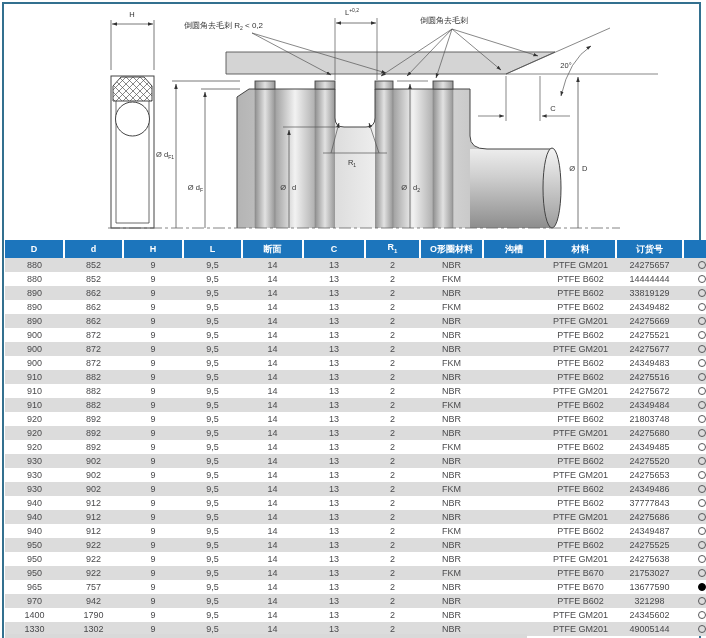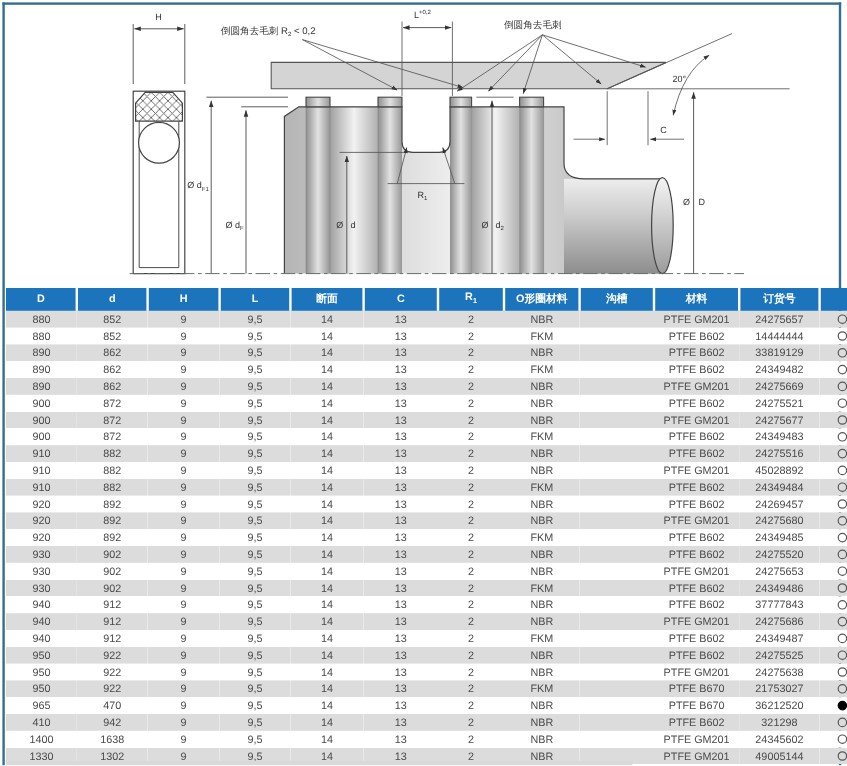--- a/index.html
+++ b/index.html
@@ -333,21 +333,21 @@
             <td class="c0">910</td>
             <td class="c1">882</td>
             <td class="c2">9</td>
             <td class="c3">9,5</td>
             <td class="c4">14</td>
             <td class="c5">13</td>
             <td class="c6">2</td>
             <td class="c7">NBR</td>
             <td class="c8"></td>
             <td class="c9">PTFE GM201</td>
-            <td class="c10">45028892</td>
+            <td class="c10">24275672</td>
             <td class="c11"><span class="circ"></span></td>
           </tr>
           <tr>
             <td class="c0">910</td>
             <td class="c1">882</td>
             <td class="c2">9</td>
             <td class="c3">9,5</td>
             <td class="c4">14</td>
             <td class="c5">13</td>
             <td class="c6">2</td>
@@ -361,21 +361,21 @@
             <td class="c0">920</td>
             <td class="c1">892</td>
             <td class="c2">9</td>
             <td class="c3">9,5</td>
             <td class="c4">14</td>
             <td class="c5">13</td>
             <td class="c6">2</td>
             <td class="c7">NBR</td>
             <td class="c8"></td>
             <td class="c9">PTFE B602</td>
-            <td class="c10">24269457</td>
+            <td class="c10">21803748</td>
             <td class="c11"><span class="circ"></span></td>
           </tr>
           <tr>
             <td class="c0">920</td>
             <td class="c1">892</td>
             <td class="c2">9</td>
             <td class="c3">9,5</td>
             <td class="c4">14</td>
             <td class="c5">13</td>
             <td class="c6">2</td>
@@ -520,49 +520,49 @@
             <td class="c5">13</td>
             <td class="c6">2</td>
             <td class="c7">FKM</td>
             <td class="c8"></td>
             <td class="c9">PTFE B670</td>
             <td class="c10">21753027</td>
             <td class="c11"><span class="circ"></span></td>
           </tr>
           <tr>
             <td class="c0">965</td>
-            <td class="c1">470</td>
+            <td class="c1">757</td>
             <td class="c2">9</td>
             <td class="c3">9,5</td>
             <td class="c4">14</td>
             <td class="c5">13</td>
             <td class="c6">2</td>
             <td class="c7">NBR</td>
             <td class="c8"></td>
             <td class="c9">PTFE B670</td>
-            <td class="c10">36212520</td>
+            <td class="c10">13677590</td>
             <td class="c11"><span class="circ filled"></span></td>
           </tr>
           <tr>
-            <td class="c0">410</td>
+            <td class="c0">970</td>
             <td class="c1">942</td>
             <td class="c2">9</td>
             <td class="c3">9,5</td>
             <td class="c4">14</td>
             <td class="c5">13</td>
             <td class="c6">2</td>
             <td class="c7">NBR</td>
             <td class="c8"></td>
             <td class="c9">PTFE B602</td>
             <td class="c10">321298</td>
             <td class="c11"><span class="circ"></span></td>
           </tr>
           <tr>
             <td class="c0">1400</td>
-            <td class="c1">1638</td>
+            <td class="c1">1790</td>
             <td class="c2">9</td>
             <td class="c3">9,5</td>
             <td class="c4">14</td>
             <td class="c5">13</td>
             <td class="c6">2</td>
             <td class="c7">NBR</td>
             <td class="c8"></td>
             <td class="c9">PTFE GM201</td>
             <td class="c10">24345602</td>
             <td class="c11"><span class="circ"></span></td>

